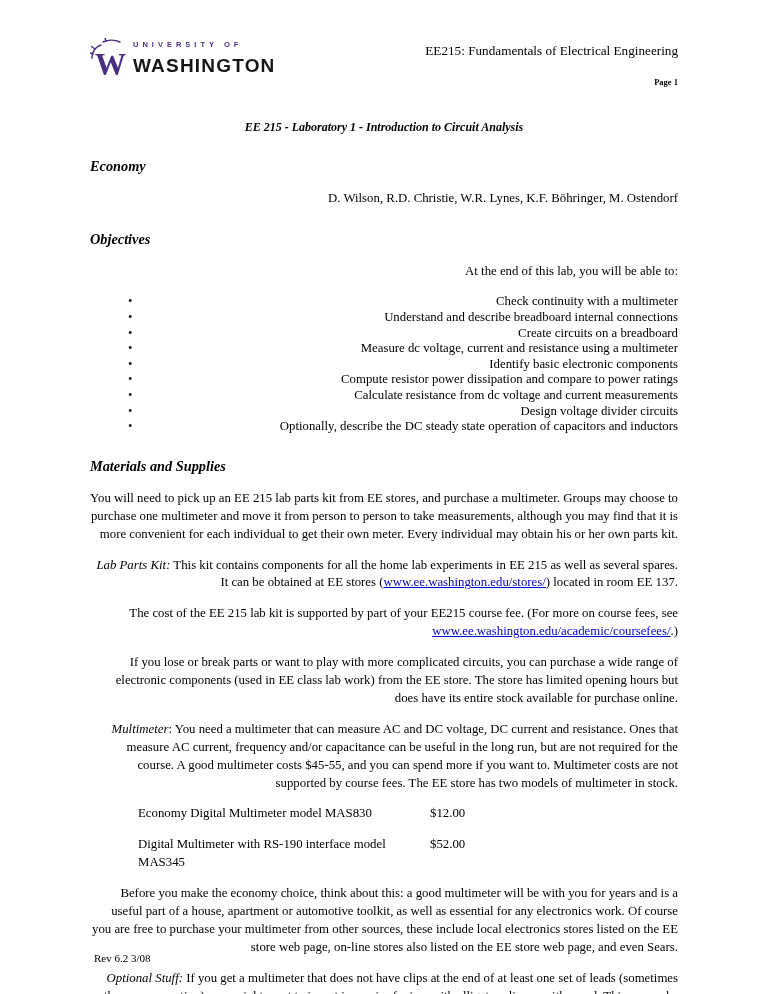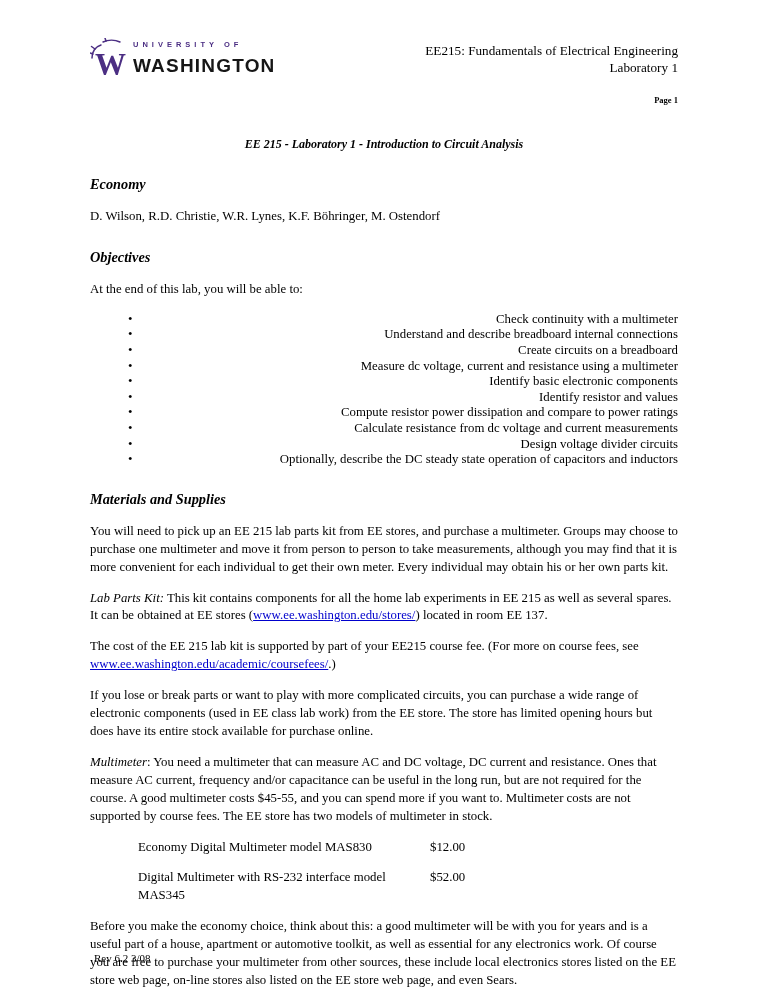--- a/index.html
+++ b/index.html
@@ -64,21 +64,21 @@
     margin-top: 30px;
     margin-bottom: 6px;
   }
   h2 {
     font-size: 14.3px;
     font-weight: bold;
     font-style: italic;
     margin-top: 21px;
     margin-bottom: 14px;
   }
-  p { margin-bottom: 13px; }
+  p { margin-bottom: 13px; text-align: right; }
   
   .bullets {
     list-style: none;
     margin: 4px 0 11px 38px;
     line-height: 1.22;
   }
   .bullets li { position: relative; padding-left: 21px; text-align: right; }
   .bullets li::before {
     content: "\2022";
     position: absolute;
@@ -120,40 +120,38 @@
           </g>
           <text x="5" y="37" font-size="31" font-weight="bold" fill="#4b2e83" font-family="'Liberation Serif', serif">W</text>
         </svg>
         <div class="logo-text">
           <div class="logo-small">UNIVERSITY OF</div>
           <div class="logo-big">WASHINGTON</div>
         </div>
       </div>
       <div class="header-right">
         <div>EE215: Fundamentals of Electrical Engineering</div>
-        <div>Laboratory 1</div>
         <div class="pagenum">Page 1</div>
       </div>
     </div>
 
     <h1 class="title">EE 215 - Laboratory 1 - Introduction to Circuit Analysis</h1>
 
     <h2>Economy</h2>
     <p>D. Wilson, R.D. Christie, W.R. Lynes, K.F. Böhringer, M. Ostendorf</p>
 
     <h2>Objectives</h2>
     <p>At the end of this lab, you will be able to:</p>
 
     <ul class="bullets">
       <li><span>Check continuity with a multimeter</span></li>
       <li><span>Understand and describe breadboard internal connections</span></li>
       <li><span>Create circuits on a breadboard</span></li>
       <li><span>Measure dc voltage, current and resistance using a multimeter</span></li>
       <li><span>Identify basic electronic components</span></li>
-      <li><span>Identify resistor and values</span></li>
       <li><span>Compute resistor power dissipation and compare to power ratings</span></li>
       <li><span>Calculate resistance from dc voltage and current measurements</span></li>
       <li><span>Design voltage divider circuits</span></li>
       <li><span>Optionally, describe the DC steady state operation of capacitors and inductors</span></li>
     </ul>
 
     <h2>Materials and Supplies</h2>
 
     <p>You will need to pick up an EE 215 lab parts kit from EE stores, and purchase a multimeter. Groups may choose to purchase one multimeter and move it from person to person to take measurements, although you may find that it is more convenient for each individual to get their own meter. Every individual may obtain his or her own parts kit.</p>
 
@@ -163,21 +161,21 @@
 
     <p>If you lose or break parts or want to play with more complicated circuits, you can purchase a wide range of electronic components (used in EE class lab work) from the EE store. The store has limited opening hours but does have its entire stock available for purchase online.</p>
 
     <p><span class="it">Multimeter</span><span>: You need a multimeter that can measure AC and DC voltage, DC current and resistance. Ones that measure AC current, frequency and/or capacitance can be useful in the long run, but are not required for the course. A good multimeter costs $45-55, and you can spend more if you want to. Multimeter costs are not supported by course fees. The EE store has two models of multimeter in stock.</span></p>
 
     <div class="price-row">
       <span class="price-item">Economy Digital Multimeter model MAS830</span>
       <span class="price-value">$12.00</span>
     </div>
     <div class="price-row">
-      <span class="price-item">Digital Multimeter with RS-232 interface model MAS345</span>
+      <span class="price-item">Digital Multimeter with RS-190 interface model MAS345</span>
       <span class="price-value">$52.00</span>
     </div>
 
     <p>Before you make the economy choice, think about this: a good multimeter will be with you for years and is a useful part of a house, apartment or automotive toolkit, as well as essential for any electronics work. Of course you are free to purchase your multimeter from other sources, these include local electronics stores listed on the EE store web page, on-line stores also listed on the EE store web page, and even Sears.</p>
 
     <p><span class="it">Optional Stuff:</span><span> If you get a multimeter that does not have clips at the end of at least one set of leads (sometimes these are an option), you might want to invest in a pair of wires with alligator clips on either end. This can make</span></p>
 
   </div>
 
   <div class="footer">Rev 6.2 3/08</div>

